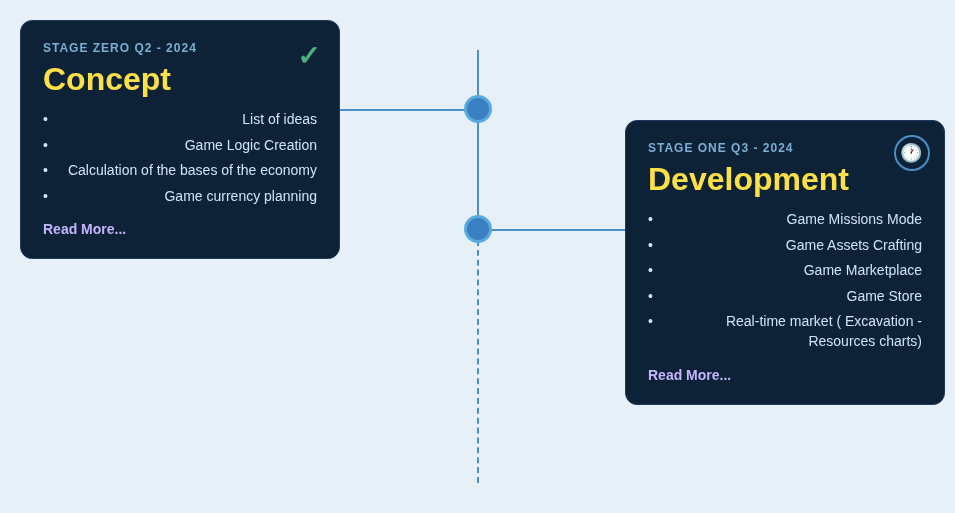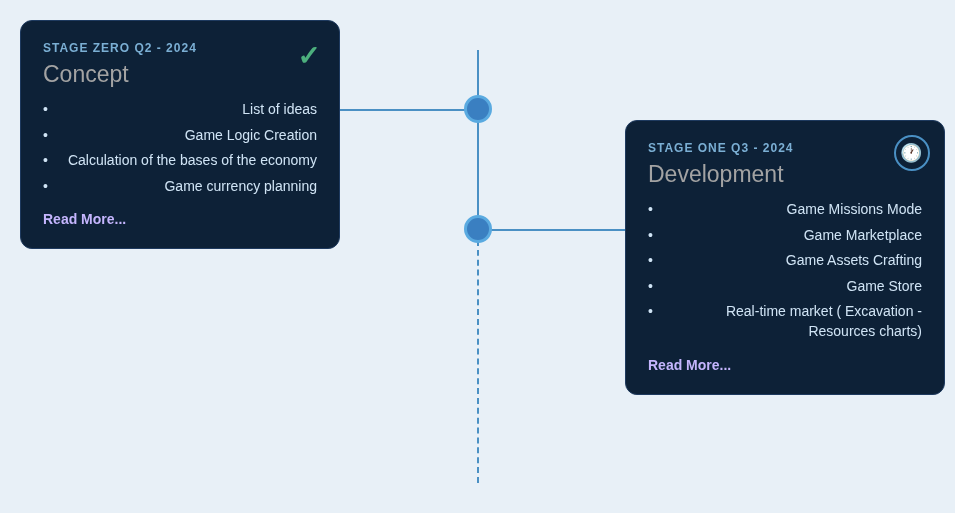--- a/index.html
+++ b/index.html
@@ -49,23 +49,23 @@
     .stage-label {
       font-size: 12px;
       font-weight: 700;
       letter-spacing: 1px;
       color: #7bafd4;
       text-transform: uppercase;
       margin-bottom: 6px;
     }
 
     .card-title {
-      font-size: 23px;
-      font-weight: 400;
-      color: #a3a3a3;
+      font-size: 32px;
+      font-weight: 700;
+      color: #fde047;
       margin-bottom: 12px;
     }
 
     .card ul {
       list-style: none;
       padding: 0;
       margin-bottom: 14px;
       text-align: right;
     }
 
@@ -152,21 +152,21 @@
   <div class="card card-right">
     
     <div class="clock-icon">
       <span style="font-size:18px;">🕐</span>
     </div>
 
     <div class="stage-label">STAGE ONE Q3 - 2024</div>
     <div class="card-title">Development</div>
     <ul>
       <li>Game Missions Mode</li>
+      <li>Game Assets Crafting</li>
       <li>Game Marketplace</li>
-      <li>Game Assets Crafting</li>
       <li>Game Store</li>
       <li>Real-time market ( Excavation - Resources charts)</li>
     </ul>
     <a class="read-more" href="#">Read More...</a>
   </div>
 
 </div>
 
 </body></html>

